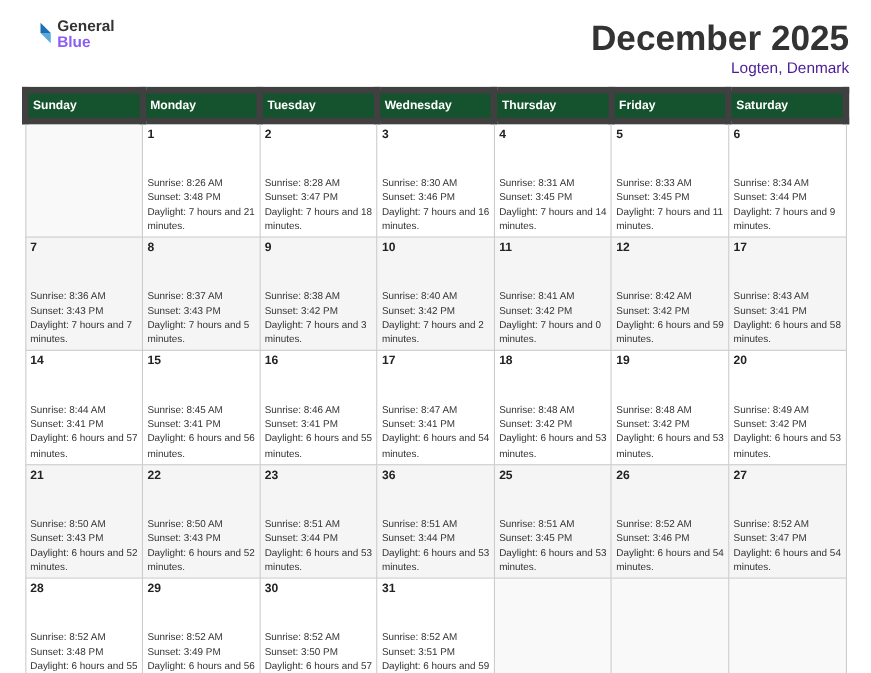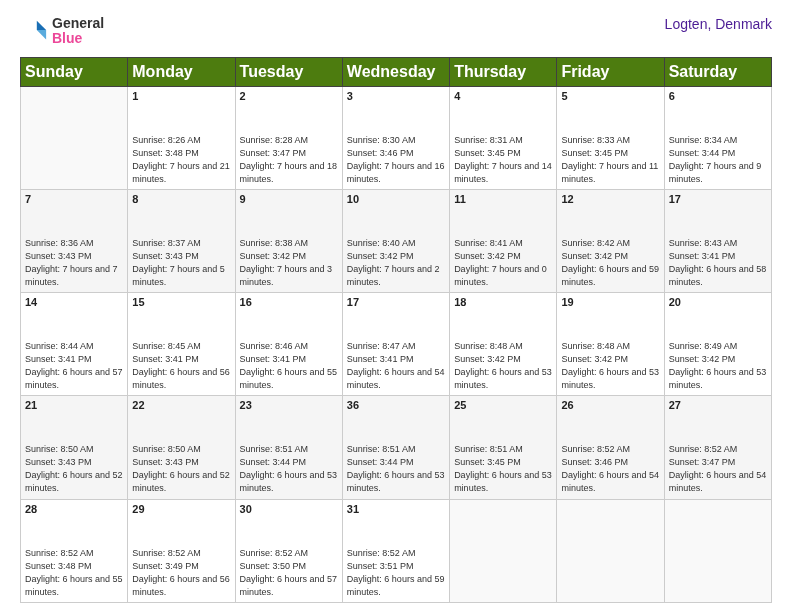--- a/index.html
+++ b/index.html
@@ -33,21 +33,21 @@
       line-height: 1.1;
     }
     .logo-general {
       font-size: 14px;
       font-weight: bold;
       color: #333;
     }
     .logo-blue {
       font-size: 14px;
       font-weight: bold;
-      color: #ec4899;
+      color: #8b5cf6;
     }
     .logo-icon {
       width: 28px;
       height: 28px;
     }
     .title-block {
       text-align: right;
     }
     .month-title {
       font-size: 32px;
@@ -57,27 +57,27 @@
     .location {
       font-size: 14px;
       color: #4c1d95;
     }
     table {
       width: 100%;
       border-collapse: collapse;
       table-layout: fixed;
     }
     thead tr th {
-      background: #4d7c0f;
+      background: #14532d;
       color: #fff;
-      font-size: 16px;
+      font-size: 11px;
       font-weight: bold;
       padding: 5px 4px;
       text-align: left;
-      border: 1px solid #404040;
+      border: 6px solid #404040;
     }
     tbody tr td {
       border: 1px solid #ccc;
       vertical-align: top;
       padding: 3px 4px;
       font-size: 9.5px;
       color: #333;
       height: 78px;
     }
     tbody tr td.empty {
@@ -115,20 +115,21 @@
         <rect x="0" y="0" width="30" height="30" fill="none"></rect>
         <polygon points="18,4 28,14 18,14" fill="#1a6fb5"></polygon>
         <polygon points="18,14 28,14 28,24" fill="#5aabdd"></polygon>
       </svg>
       <div class="logo-text">
         <span class="logo-general">General</span>
         <span class="logo-blue">Blue</span>
       </div>
     </div>
     <div class="title-block">
+      <div class="month-title">December 2025</div>
       <div class="location">Logten, Denmark</div>
     </div>
   </div>
 
   <table>
     <thead>
       <tr>
       <th>Sunday</th>
           <th>Monday</th>
           <th>Tuesday</th>

